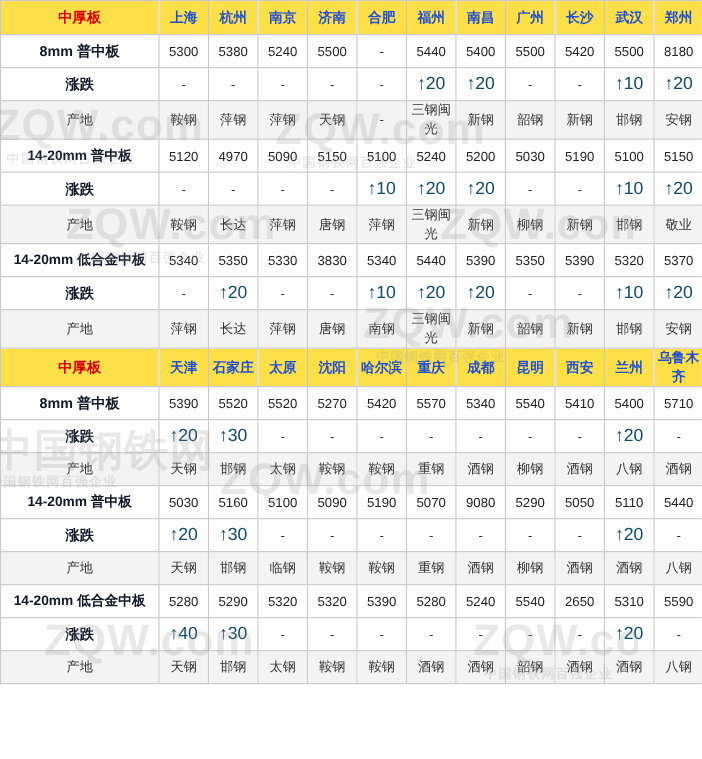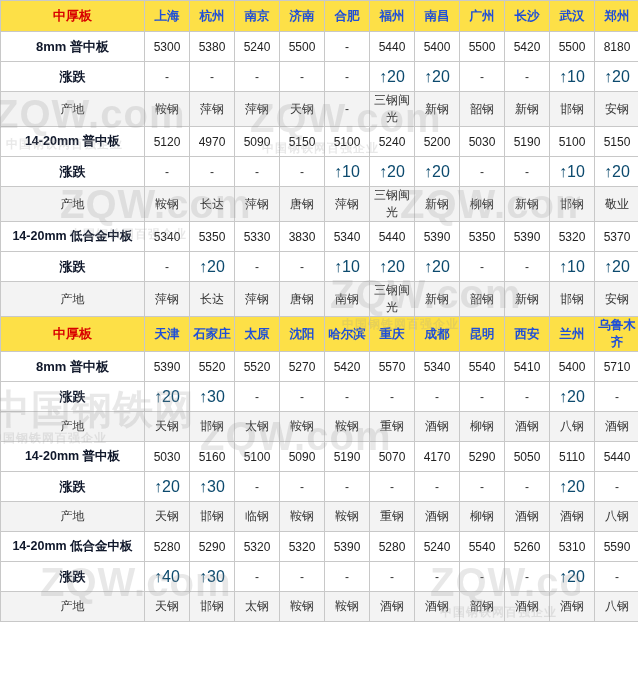--- a/index.html
+++ b/index.html
@@ -322,21 +322,21 @@
           <td class="origin">酒钢</td>
         </tr>
         <tr>
           <td class="rowlabel small">14-20mm 普中板</td>
           <td class="val">5030</td>
           <td class="val">5160</td>
           <td class="val">5100</td>
           <td class="val">5090</td>
           <td class="val">5190</td>
           <td class="val">5070</td>
-          <td class="val">4170</td>
+          <td class="val">9080</td>
           <td class="val">5290</td>
           <td class="val">5050</td>
           <td class="val">5110</td>
           <td class="val">5440</td>
         </tr>
         <tr>
           <td class="rowlabel">涨跌</td>
           <td class="chg">↑20</td>
           <td class="chg">↑30</td>
           <td class="dash">-</td>
@@ -366,21 +366,21 @@
         <tr>
           <td class="rowlabel small">14-20mm 低合金中板</td>
           <td class="val">5280</td>
           <td class="val">5290</td>
           <td class="val">5320</td>
           <td class="val">5320</td>
           <td class="val">5390</td>
           <td class="val">5280</td>
           <td class="val">5240</td>
           <td class="val">5540</td>
-          <td class="val">5260</td>
+          <td class="val">2650</td>
           <td class="val">5310</td>
           <td class="val">5590</td>
         </tr>
         <tr>
           <td class="rowlabel">涨跌</td>
           <td class="chg">↑40</td>
           <td class="chg">↑30</td>
           <td class="dash">-</td>
           <td class="dash">-</td>
           <td class="dash">-</td>

